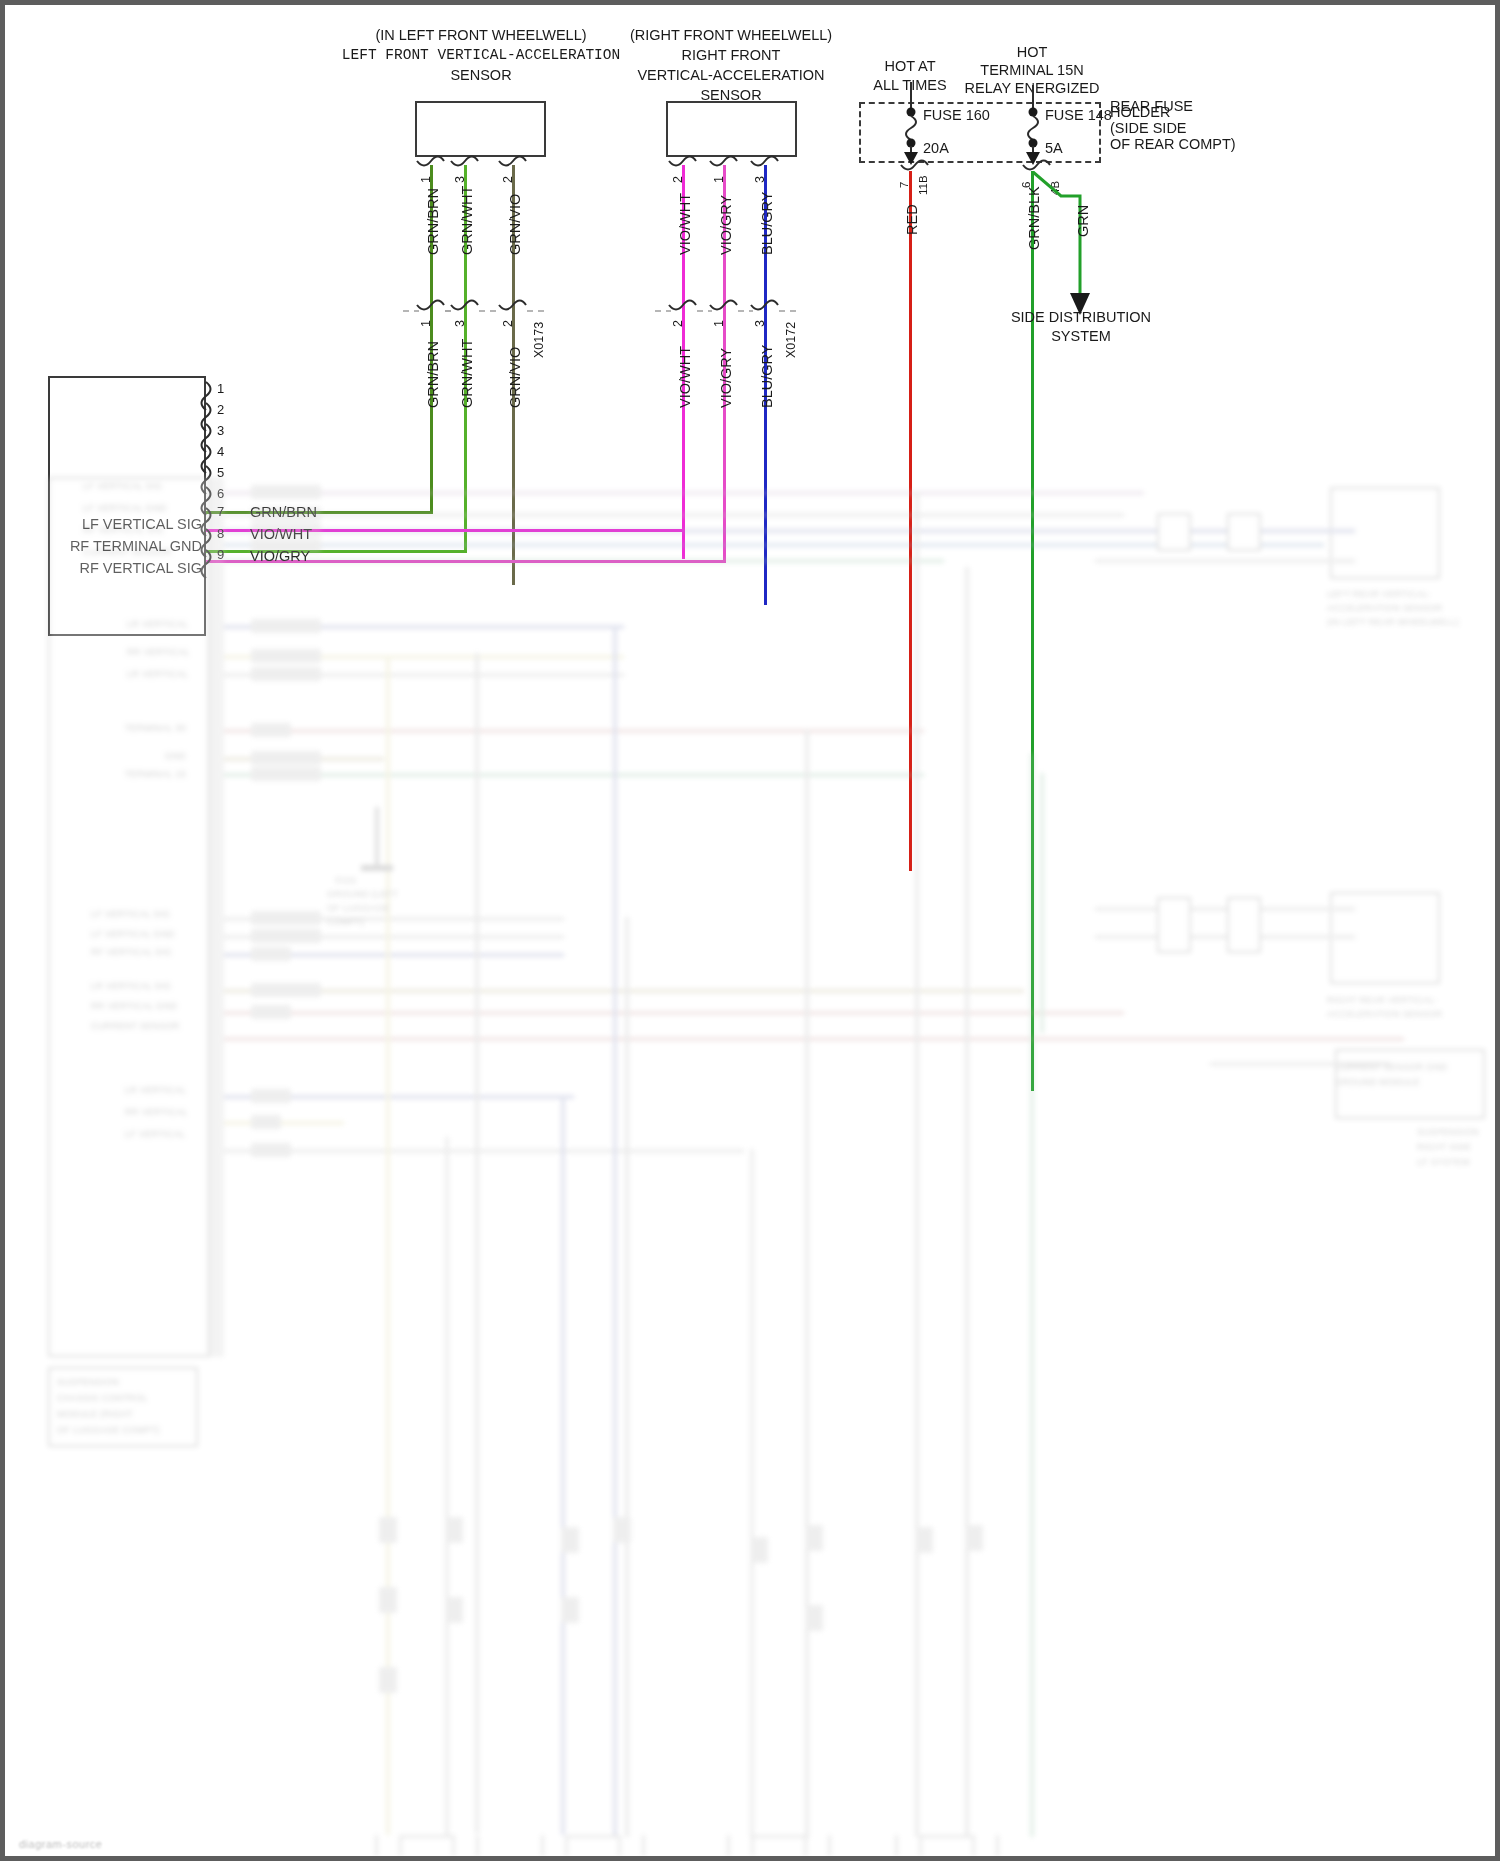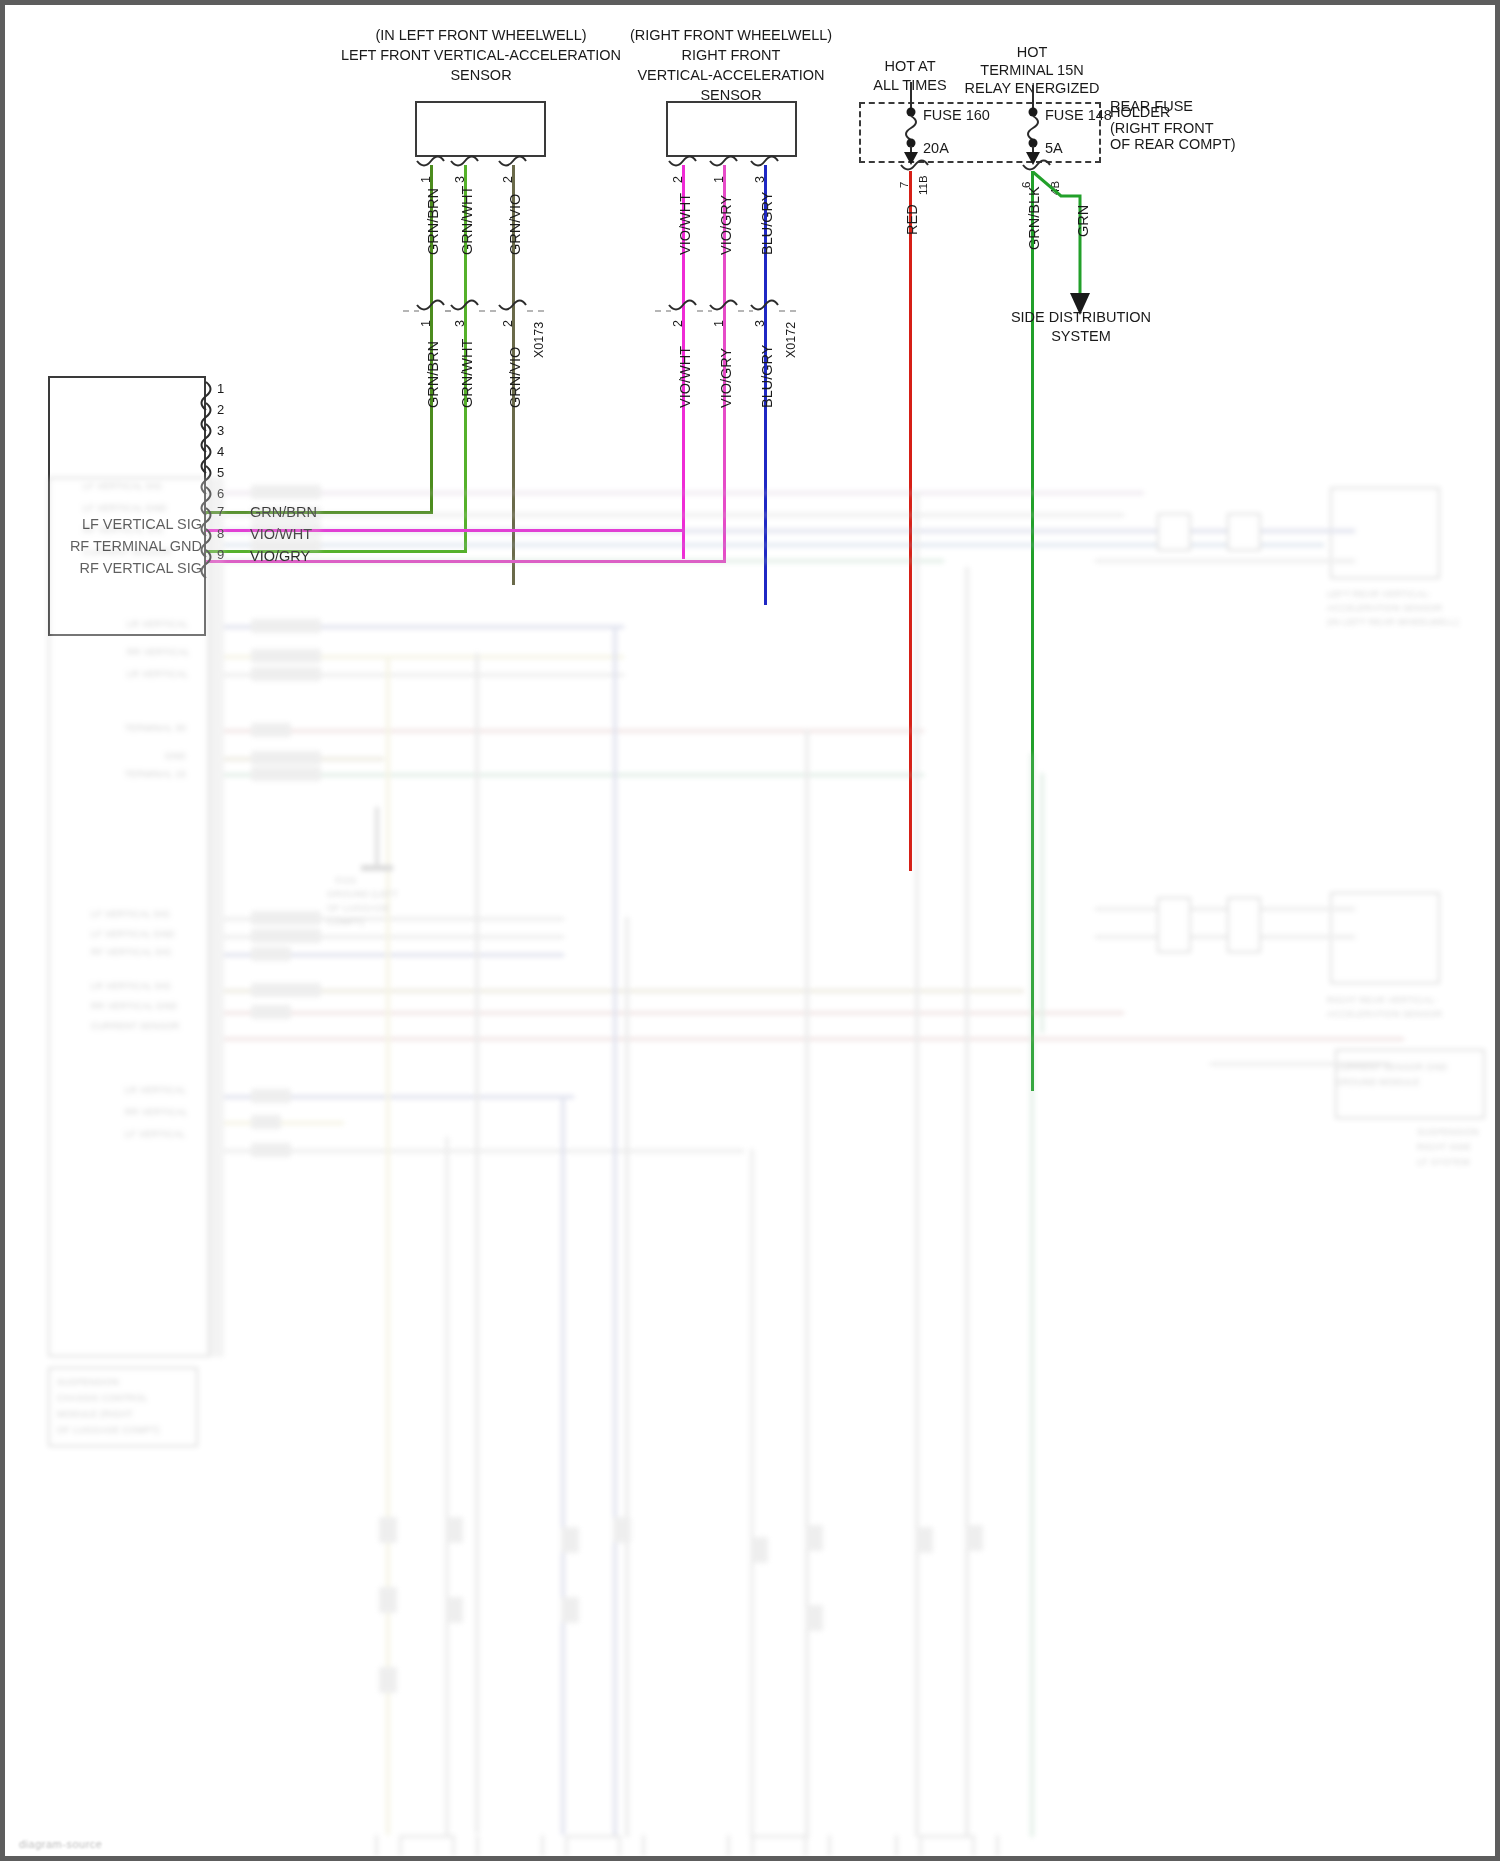--- a/index.html
+++ b/index.html
@@ -52,21 +52,21 @@
   #watermark{position:absolute;left:14px;bottom:6px;font-size:11px;color:#bdbdbd;
              letter-spacing:.5px;filter:blur(1.2px);}
 </style>
 </head>
 <body>
 
 <div id="page">
  <div id="sheet">
 
   <div class="t c" style="left:476px;top:21px;">(IN LEFT FRONT WHEELWELL)</div>
-  <div class="t c" style="left:476px;top:41px;">LEFT FRONT VERTICAL-ACCELERATION</div>
+  <div class="t c" style="left:476px;top:41px;font-family:Liberation Mono, monospace;">LEFT FRONT VERTICAL-ACCELERATION</div>
   <div class="t c" style="left:476px;top:61px;">SENSOR</div>
   <div class="box" style="left:410px;top:96px;width:131px;height:56px;"></div>
 
   <div class="v sm" style="left:414px;top:178px;">1</div>
   <div class="v sm" style="left:448px;top:178px;">3</div>
   <div class="v sm" style="left:496px;top:178px;">2</div>
 
   <div class="t c" style="left:726px;top:21px;">(RIGHT FRONT WHEELWELL)</div>
   <div class="t c" style="left:726px;top:41px;">RIGHT FRONT</div>
   <div class="t c" style="left:726px;top:61px;">VERTICAL-ACCELERATION</div>
@@ -154,21 +154,21 @@
   <div class="t c" style="left:905px;top:71px;">ALL TIMES</div>
 
   <div class="t c" style="left:1027px;top:38px;">HOT</div>
   <div class="t c" style="left:1027px;top:56px;">TERMINAL 15N</div>
   <div class="t c" style="left:1027px;top:74px;">RELAY ENERGIZED</div>
 
   <div class="dashbox" style="left:854px;top:97px;width:242px;height:61px;"></div>
 
   <div class="t l" style="left:1105px;top:92px;">REAR FUSE</div>
   <div class="t l" style="left:1105px;top:98px;">HOLDER</div>
-  <div class="t l" style="left:1105px;top:114px;">(RIGHT FRONT</div>
+  <div class="t l" style="left:1105px;top:114px;">(SIDE SIDE</div>
   <div class="t l" style="left:1105px;top:130px;text-align:center;">OF REAR COMPT)</div>
 
   <svg style="position:absolute;left:0;top:0;width:1500px;height:480px;overflow:visible;">
     <g stroke="#2b2b2b" stroke-width="2" fill="none">
 
       <path d="M906 77 V 104"></path>
       <circle cx="906" cy="107" r="4.5" fill="#1a1a1a" stroke="none"></circle>
       <path d="M906 111 q10 6 0 12 q-10 6 0 12"></path>
       <circle cx="906" cy="138" r="4.5" fill="#1a1a1a" stroke="none"></circle>
       <path d="M906 141 V 154"></path>

